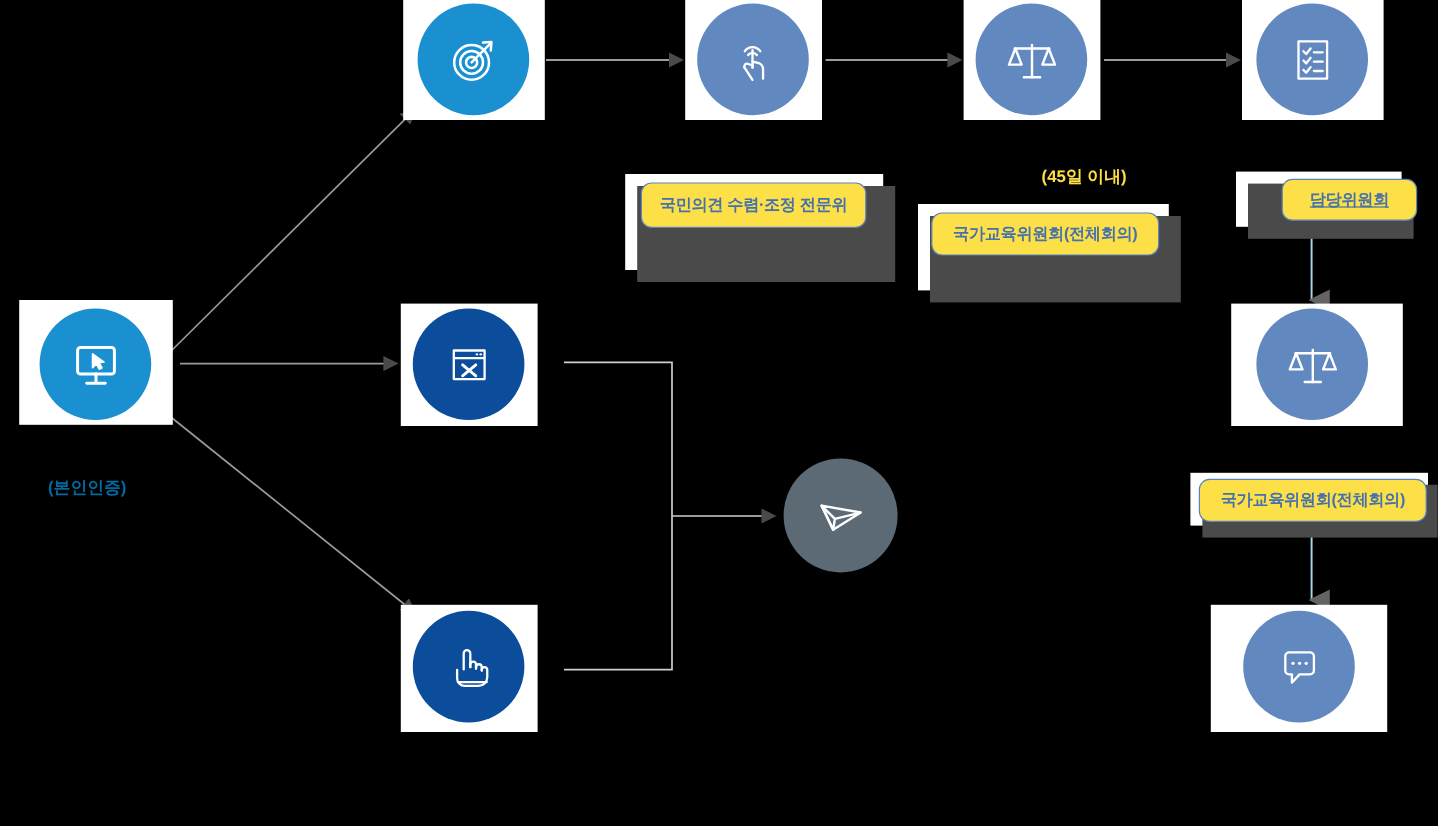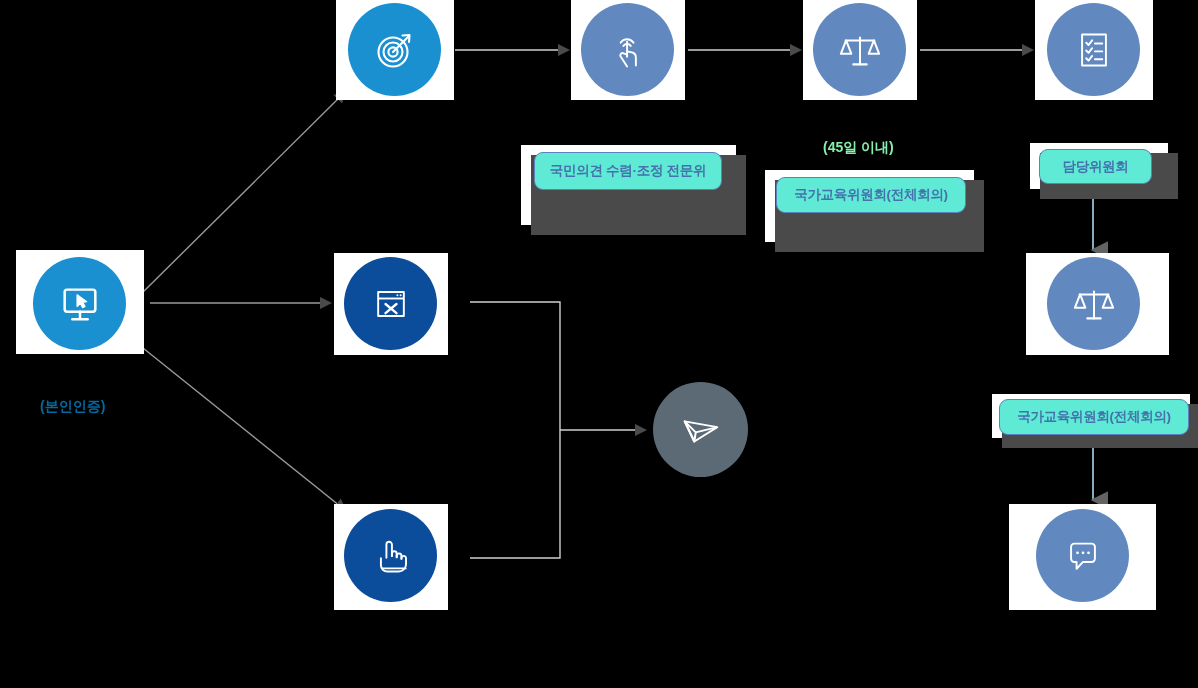--- a/index.html
+++ b/index.html
@@ -15,29 +15,29 @@
 
   
   .circ{position:absolute;border-radius:50%;display:flex;align-items:center;justify-content:center;}
   .c-bright{background:#1a90d1;}
   .c-navy{background:#0b4c9b;}
   .c-slate{background:#6189bf;}
   .c-gray{background:#5c6a75;}
   .circ svg{display:block;}
 
   
-  .pill{position:absolute;border:1.6px solid #5b82bd;border-radius:9px;background:#5eead4;
+  .pill{position:absolute;border:1.6px solid #5b82bd;border-radius:9px;background:#fde047;
         color:#4571ad;font-weight:bold;font-size:13.5px;line-height:1;
         display:flex;align-items:center;justify-content:center;white-space:nowrap;
         letter-spacing:-0.3px;}
 
   
   .plain{position:absolute;white-space:nowrap;font-weight:bold;font-size:14px;}
   .t-gray{color:#0369a1;}
-  .t-dark{color:#86efac;}
+  .t-dark{color:#fde047;margin-left:45px;}
 
   
   .conn{position:absolute;left:0;top:0;width:1198px;height:688px;pointer-events:none;}
 </style>
 </head>
 <body>
 
 <div id="stage">
 
   <svg class="conn" viewBox="0 0 1198 688">
@@ -197,21 +197,21 @@
 
   <div class="shadowcard" style="left:521px;top:145px;width:215px;height:80px;z-index:1;"></div>
   <div class="pill" style="left:534px;top:152px;width:186px;height:36px;z-index:3;">국민의견 수렴·조정 전문위</div>
 
   <div class="plain t-dark" style="left:823px;top:139px;z-index:3;">(45일 이내)</div>
 
   <div class="shadowcard" style="left:765px;top:170px;width:209px;height:72px;z-index:1;"></div>
   <div class="pill" style="left:776px;top:177px;width:188px;height:34px;z-index:3;">국가교육위원회(전체회의)</div>
 
   <div class="shadowcard" style="left:1030px;top:143px;width:138px;height:46px;z-index:1;"></div>
-  <div class="pill" style="left:1039px;top:149px;width:111px;height:33px;z-index:3;">담당위원회</div>
+  <div class="pill" style="left:1068px;top:149px;width:111px;height:33px;z-index:3;text-decoration:underline;">담당위원회</div>
 
   <div class="shadowcard" style="left:992px;top:394px;width:198px;height:44px;z-index:1;"></div>
   <div class="pill" style="left:999px;top:399px;width:188px;height:34px;z-index:3;">국가교육위원회(전체회의)</div>
 
 
   <div class="plain t-gray" style="left:40px;top:398px;z-index:3;">(본인인증)</div>
 
 </div>
 
 </body></html>

